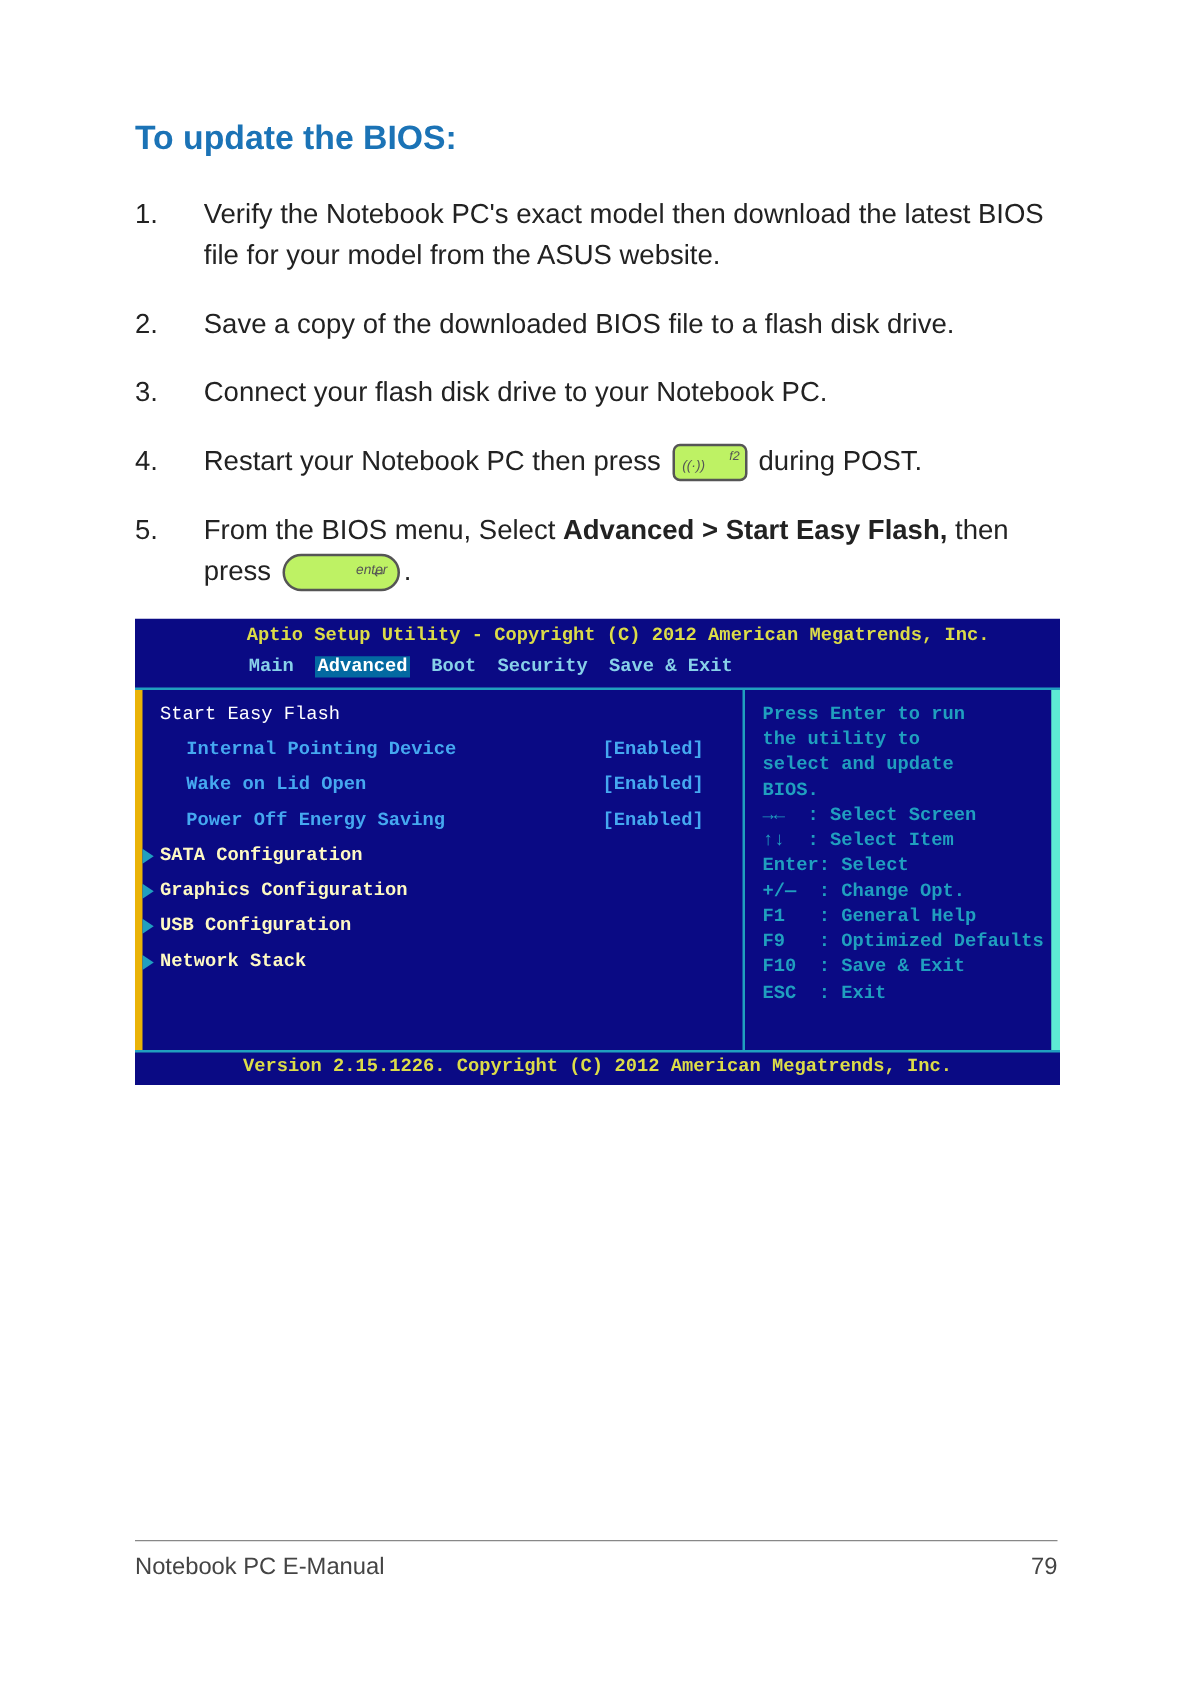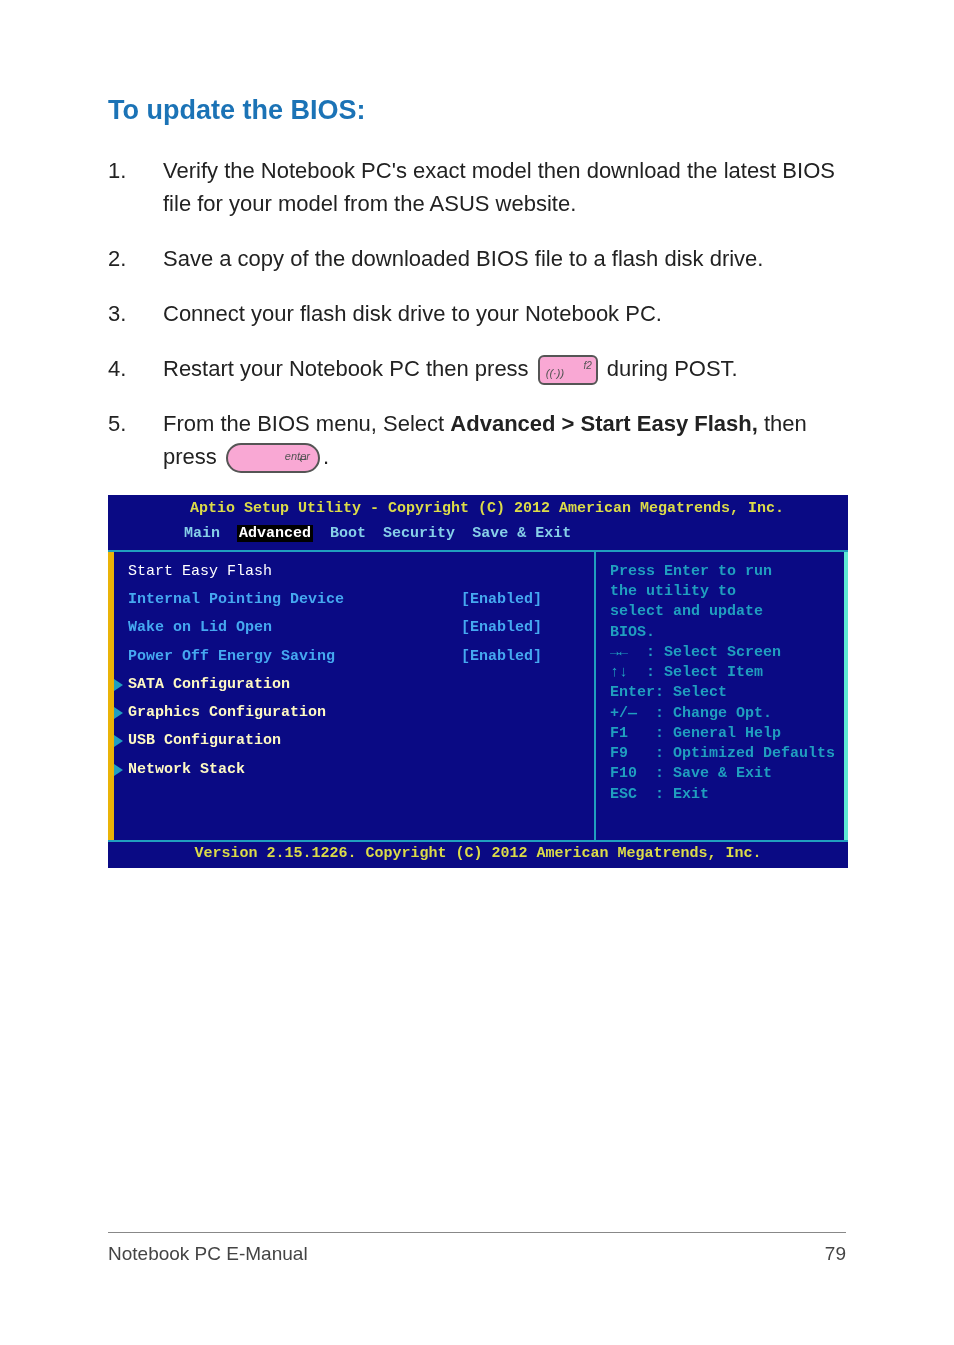--- a/index.html
+++ b/index.html
@@ -40,21 +40,21 @@
     .keycap {
       display: inline-block;
       vertical-align: middle;
       border: 2px solid #555;
       border-radius: 6px;
       padding: 2px 28px;
       margin: 0 3px;
       min-width: 36px;
       height: 30px;
       position: relative;
-      background: #f9a8d4;
+      background: #bef264;
     }
     .keycap.small { width: 40px; }
     .keycap .klabel-top {
       position: absolute; top: 1px; right: 4px;
       font-size: 10px; font-style: italic; color: #555;
     }
     .keycap .klabel-main {
       position: absolute; bottom: 2px; left: 6px;
       font-size: 11px; font-style: italic; color: #555;
     }
@@ -67,63 +67,65 @@
       margin-top: 10px;
       width: 740px;
       background: #0a0a84;
       font-family: "Courier New", monospace;
       font-size: 15px;
       color: #fff;
       line-height: 1.35;
     }
     .bios .top {
       padding: 4px 0 6px 18px;
+      margin-left: 15px;
     }
     .bios .title {
       color: #dcdc48;
       text-align: center;
       font-weight: bold;
     }
     .bios .tabs {
       padding-left: 58px;
       margin-top: 4px;
       font-weight: bold;
     }
     .bios .tabs span { color: #87d0e8; margin-right: 8px; }
     .bios .tabs .active {
-      background: #000000;
+      background: #0369a1;
       color: #fff;
       padding: 0 2px;
     }
     .bios .mid {
       display: flex;
       border-top: 2px solid #209fbf;
       border-bottom: 2px solid #209fbf;
     }
     .bios .left {
       flex: 1;
       border-right: 2px solid #209fbf;
       border-left: 6px solid #eab308;
       padding: 10px 10px 60px 14px;
     }
     .bios .right {
       width: 252px;
-      border-right: 4px solid #5eead4;
+      border-right: 7px solid #5eead4;
       padding: 10px 4px 10px 14px;
       display: flex;
       flex-direction: column;
     }
     .bios .sel {
       color: #fff;
     }
     .bios .opt {
       color: #45a8f0;
       font-weight: bold;
       margin-top: 8px;
       white-space: pre;
+      text-align: center;
     }
     .bios .opt .val { color: #45a8f0; }
     .bios .sub {
       color: #fef9c3;
       font-weight: bold;
       margin-top: 8px;
       position: relative;
       padding-left: 0;
     }
     .bios .sub .tri {

